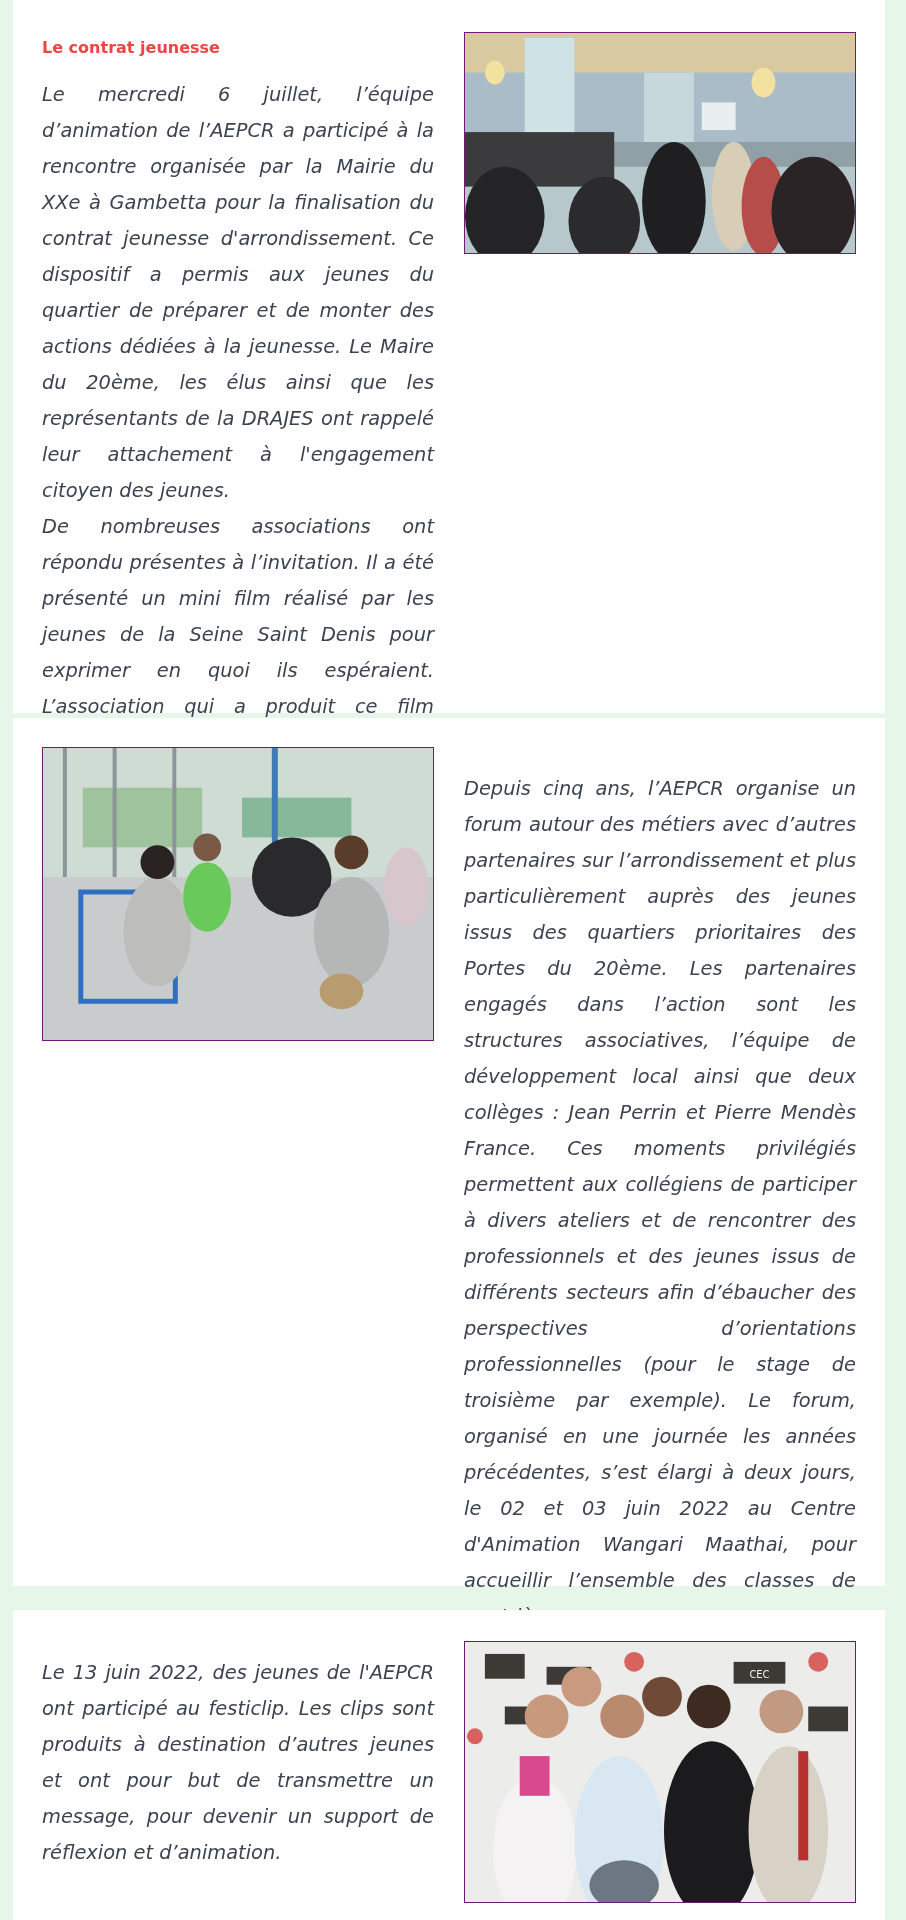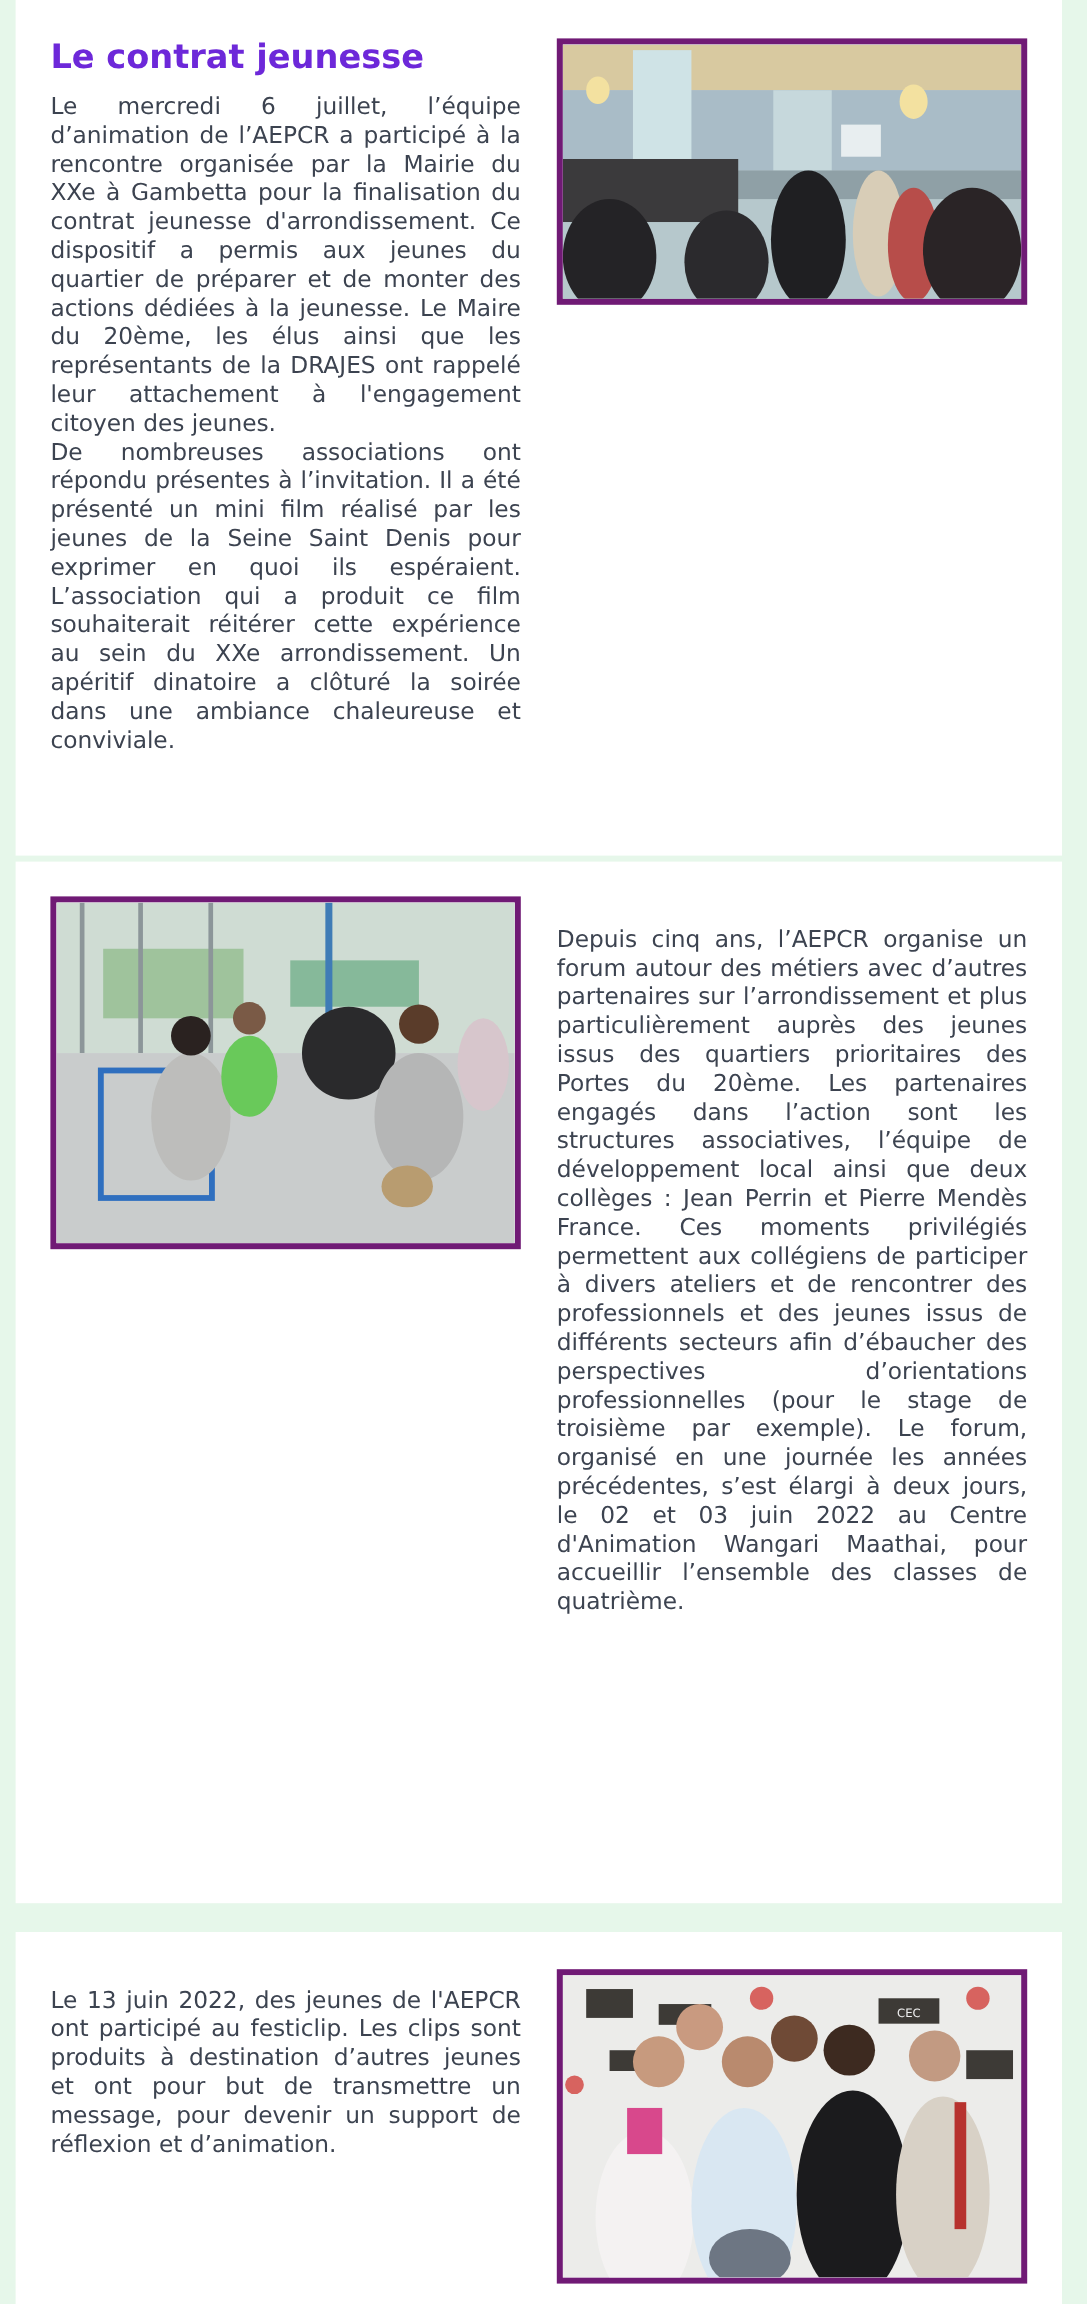--- a/index.html
+++ b/index.html
@@ -29,37 +29,38 @@
       position: absolute;
       width: 392px;
     }
     .col-left { left: 29px; }
     .col-right { left: 451px; }
 
     h2 {
       margin: 0;
       font-family: "DejaVu Sans", sans-serif;
       font-weight: bold;
-      font-size: 28px;
+      font-size: 16px;
       line-height: 32px;
-      color: #6d28d9;
+      color: #ef4444;
     }
     .body-text {
       margin: 0;
       font-size: 19.4px;
-      line-height: 24px;
+      line-height: 36px;
       color: #3c4350;
       text-align: justify;
+      font-style: italic;
     }
     .body-text p { margin: 0; }
 
     .photo {
       position: absolute;
       overflow: hidden;
-      border: 5px solid #701a75;
+      border: 1px solid #701a75;
       box-sizing: border-box;
     }
     .photo svg { display: block; width: 100%; height: 100%; }
   </style>
 </head>
 <body>
 
 <section class="card" id="card-1">
   <div class="col col-left" style="top:32px;">
     <h2>Le contrat jeunesse</h2>

